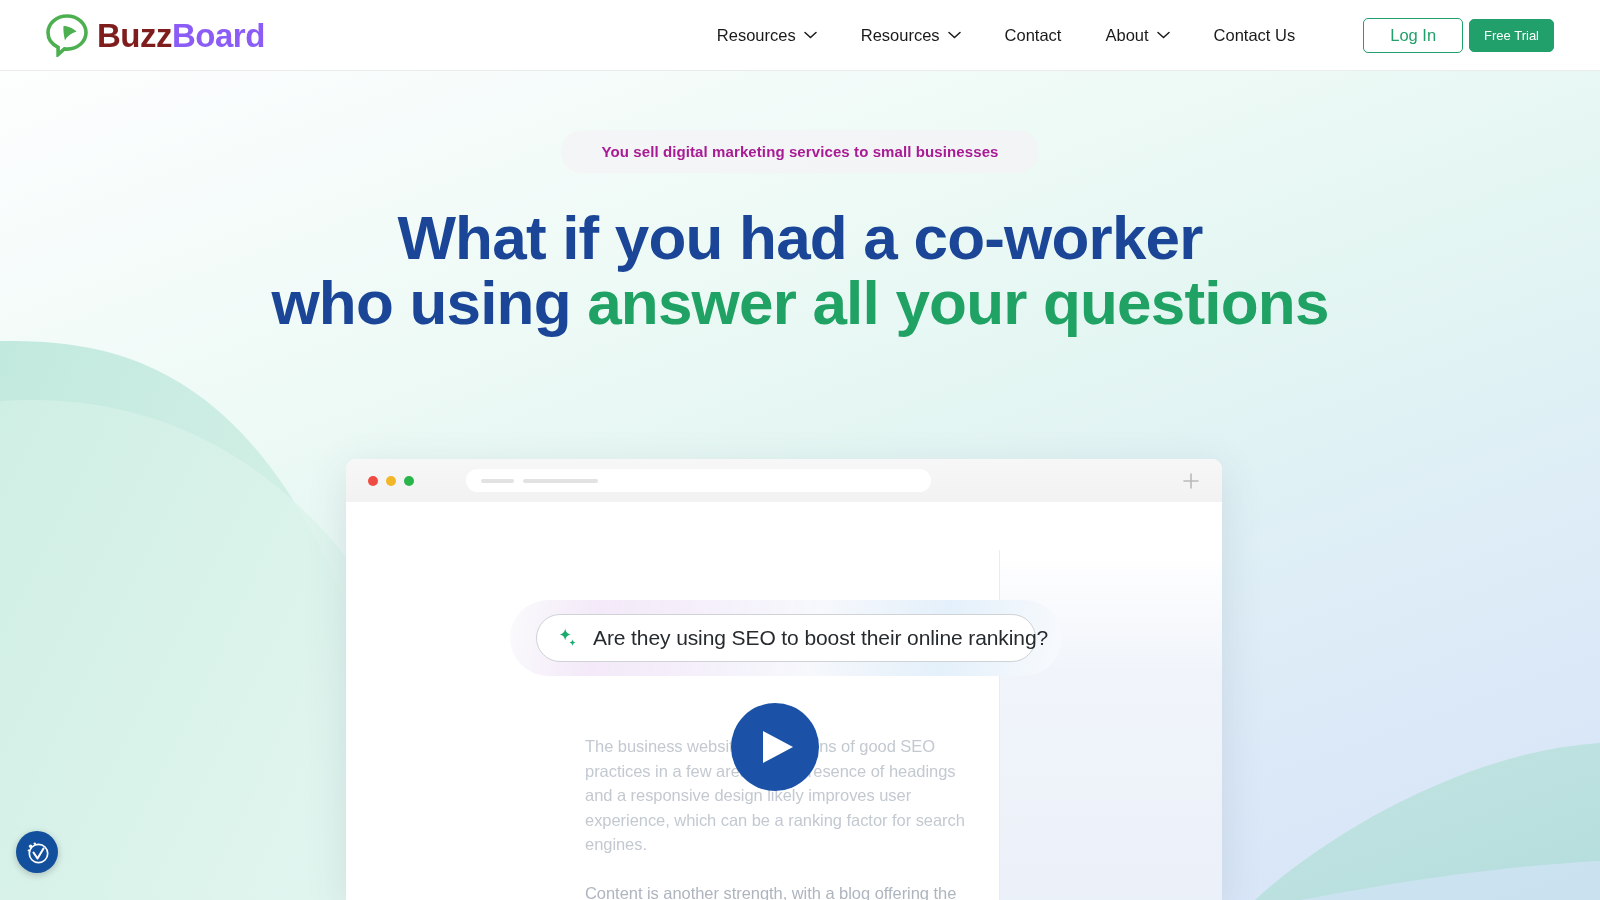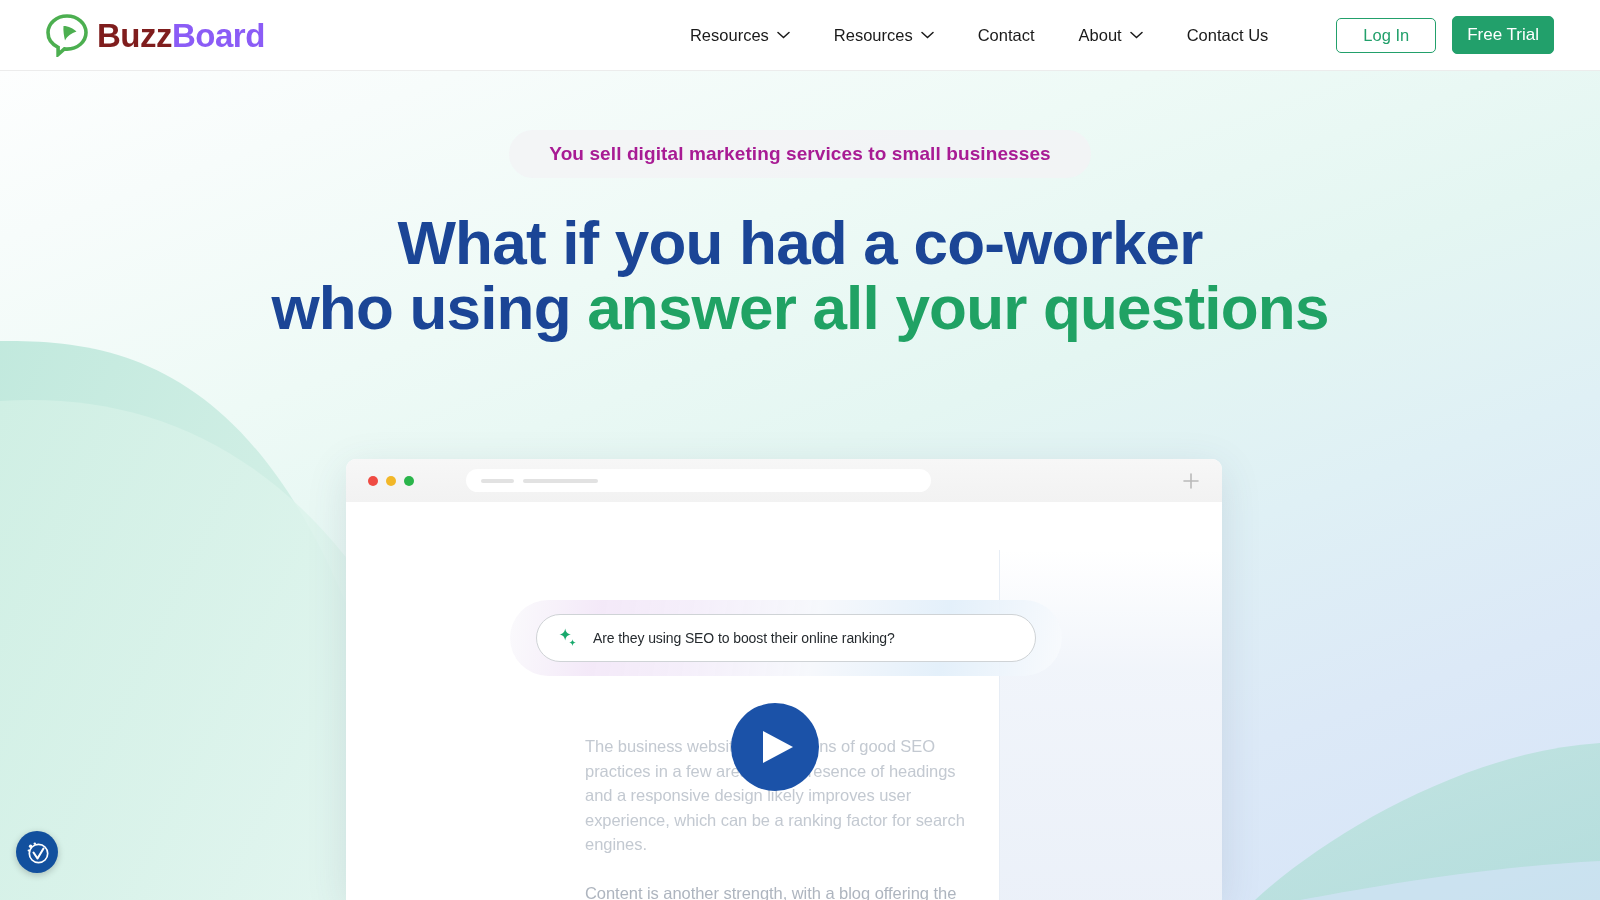--- a/index.html
+++ b/index.html
@@ -93,50 +93,50 @@
     color: #22a06b;
     background: #ffffff;
     border: 1px solid #22a06b;
     border-radius: 5px;
     padding: 7px 26px;
     cursor: pointer;
     white-space: nowrap;
     font-family: "Liberation Sans", sans-serif;
   }
   .btn-trial {
-    font-size: 17px;
+    font-size: 13px;
     color: #ffffff;
     background: #22a06b;
     border: 1px solid #22a06b;
     border-radius: 5px;
     padding: 8px 14px;
     cursor: pointer;
     white-space: nowrap;
-    margin-left: 16px;
+    margin-left: 6px;
     font-family: "Liberation Sans", sans-serif;
     text-align: center;
   }
 
   
   .hero {
     position: absolute;
     left: 0; top: 71px;
     width: 1600px;
     height: 829px;
     z-index: 10;
     display: flex;
     flex-direction: column;
     align-items: center;
   }
   .badge {
     margin-top: 59px;
     background: rgba(243,243,245,0.82);
     border-radius: 30px;
     padding: 13px 40px;
-    font-size: 19px;
+    font-size: 15px;
     font-weight: 700;
     color: #a81b94;
     white-space: nowrap;
     letter-spacing: 0.1px;
   }
   .headline {
     margin-top: 32px;
     text-align: center;
     font-size: 62px;
     font-weight: 700;
@@ -234,21 +234,21 @@
     background: #ffffff;
     border: 1px solid #cfd3d6;
     border-radius: 26px;
     display: flex;
     align-items: center;
     padding-left: 20px;
     gap: 13px;
   }
   .sparkle-icon { width: 23px; height: 23px; display: block; flex: 0 0 auto; }
   .chat-text {
-    font-size: 14px;
+    font-size: 21px;
     color: #262b2f;
     white-space: nowrap;
     letter-spacing: -0.1px;
   }
 
   
   .answer {
     position: absolute;
     left: 239px; top: 232px;
     width: 395px;

